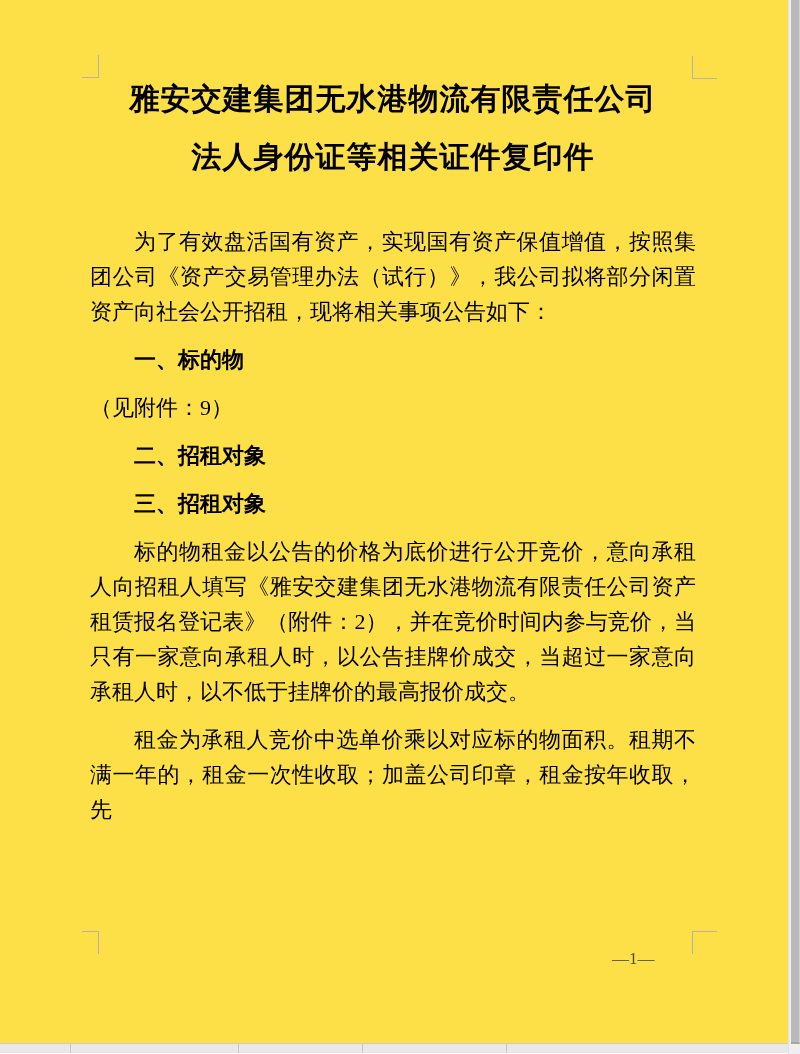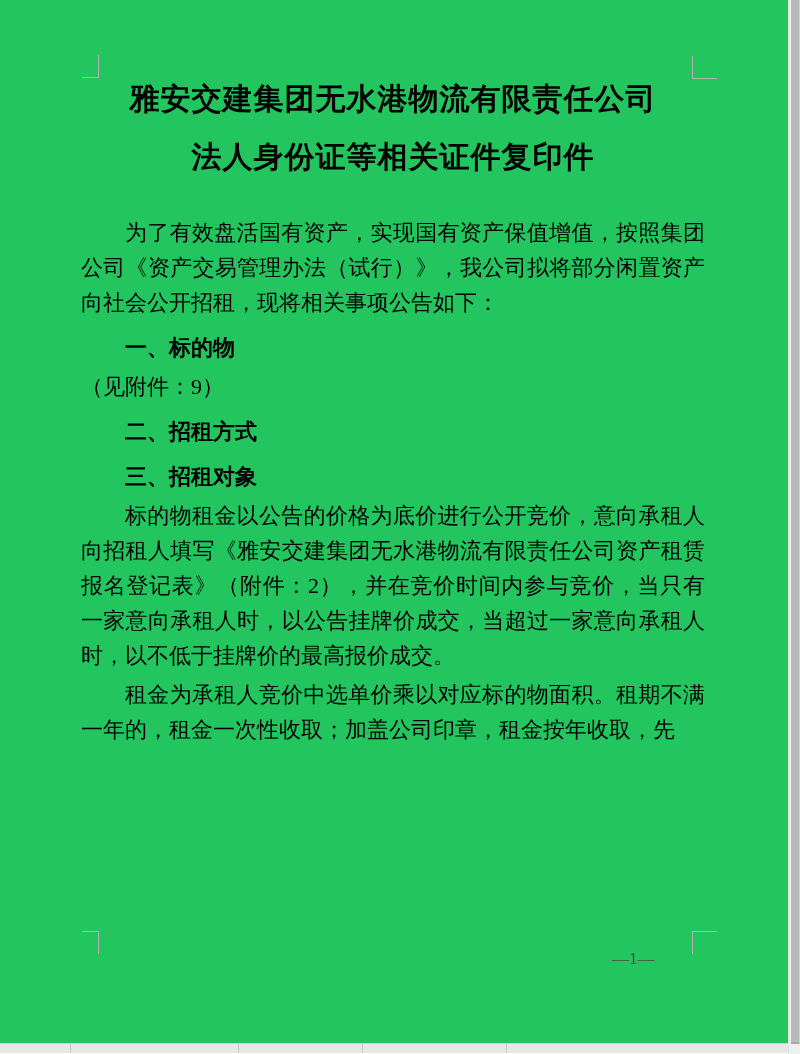--- a/index.html
+++ b/index.html
@@ -4,42 +4,42 @@
 <style>
   html,body{margin:0;padding:0;}
   body{
     width:800px;height:1054px;
     background:#ffffff;
     font-family:"Liberation Serif","DejaVu Serif",serif;
     overflow:hidden;
     position:relative;
   }
   .viewer{position:absolute;left:0;top:0;width:800px;height:1054px;background:#ffffff;}
-  .page{position:absolute;left:0;top:0;width:789px;height:1054px;background:#22c55e;color:#000;}
+  .page{position:absolute;left:0;top:0;width:789px;height:1054px;background:#fde047;color:#000;}
 
   
   .crop{position:absolute;}
   .crop.tl{left:82px;top:55px;width:16px;height:22px;border-right:1px solid #b3b3b3;border-bottom:1px solid #b3b3b3;}
   .crop.tr{left:692px;top:56px;width:24px;height:22px;border-left:1px solid #b3b3b3;border-bottom:1px solid #b3b3b3;}
   .crop.bl{left:82px;top:931px;width:16px;height:22px;border-right:1px solid #b3b3b3;border-top:1px solid #b3b3b3;}
   .crop.br{left:692px;top:931px;width:24px;height:22px;border-left:1px solid #b3b3b3;border-top:1px solid #b3b3b3;}
 
   .doc-title{
     position:absolute;left:77px;top:70px;width:632px;
     text-align:center;font-weight:bold;font-size:30px;line-height:58px;
     letter-spacing:1px;color:#000;
   }
   .doc-title .tline{display:block;}
 
   .doc-body{
     position:absolute;left:77px;top:211px;width:632px;
     font-size:22px;line-height:35px;color:#000;
     text-align:justify;
   }
-  .doc-body p{margin:4px;}
+  .doc-body p{margin:13px;}
   .para{text-indent:2em;}
   .para.no-indent{text-indent:0;}
   .heading{font-weight:bold;text-indent:2em;margin-top:10px !important;}
 
   .page-number{
     position:absolute;left:612px;top:949px;width:80px;
     font-size:17px;color:#4d4d4d;letter-spacing:0px;
   }
 
   
@@ -76,21 +76,21 @@
       <span class="tline">雅安交建集团无水港物流有限责任公司</span>
       <span class="tline">法人身份证等相关证件复印件</span>
     </div>
 
     <div class="doc-body">
       <p class="para">为了有效盘活国有资产，实现国有资产保值增值，按照集团公司《资产交易管理办法（试行）》，我公司拟将部分闲置资产向社会公开招租，现将相关事项公告如下：</p>
 
       <p class="heading">一、标的物</p>
       <p class="para no-indent">（见附件：9）</p>
 
-      <p class="heading">二、招租方式</p>
+      <p class="heading">二、招租对象</p>
 
       <p class="heading">三、招租对象</p>
       <p class="para">标的物租金以公告的价格为底价进行公开竞价，意向承租人向招租人填写《雅安交建集团无水港物流有限责任公司资产租赁报名登记表》（附件：2），并在竞价时间内参与竞价，当只有一家意向承租人时，以公告挂牌价成交，当超过一家意向承租人时，以不低于挂牌价的最高报价成交。</p>
 
       <p class="para">租金为承租人竞价中选单价乘以对应标的物面积。租期不满一年的，租金一次性收取；加盖公司印章，租金按年收取，先</p>
     </div>
 
     <div class="page-number">—1—</div>
   </div>
 

